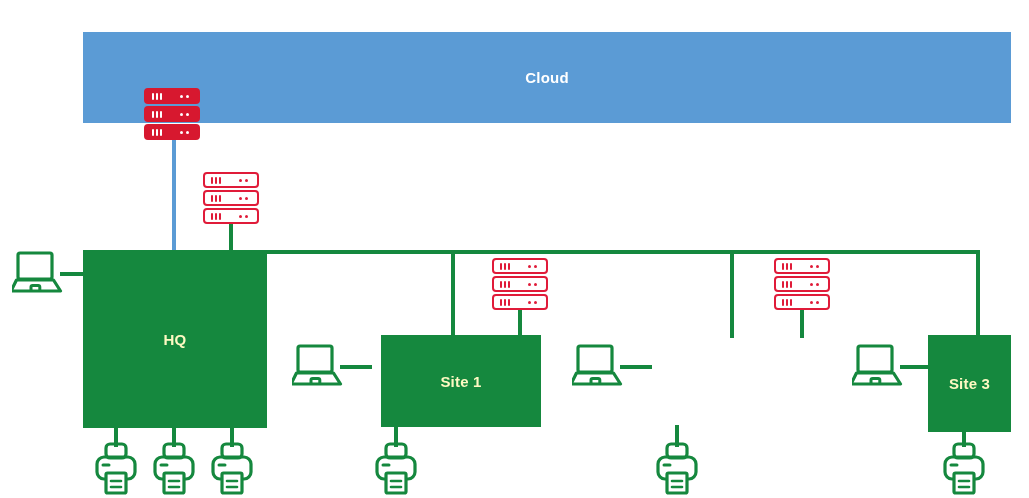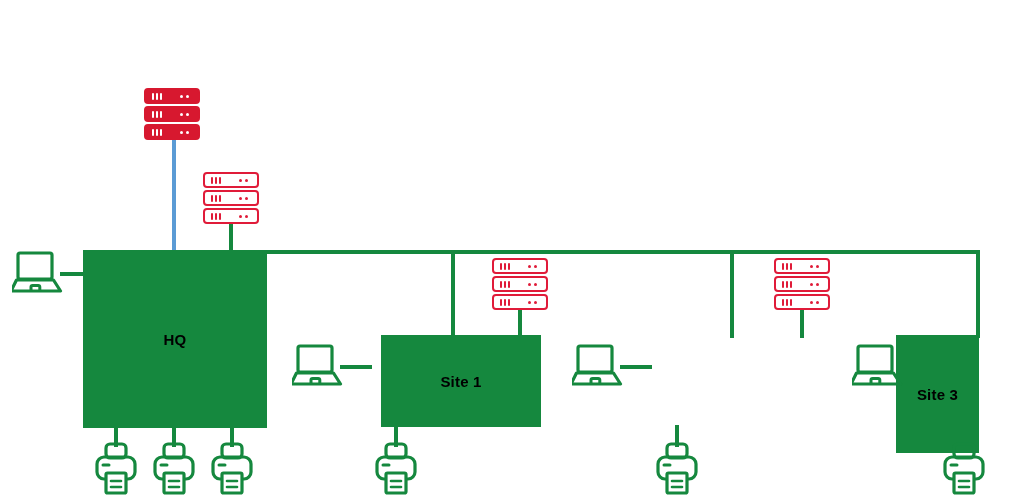--- a/index.html
+++ b/index.html
@@ -41,30 +41,30 @@
 
   
   .node-box {
     background: #15883E;
     display: flex;
     align-items: center;
     justify-content: center;
     box-sizing: border-box;
   }
   .node-box .node-label {
-    color: #000000;
+    color: #fef9c3;
     font-size: 15px;
     font-weight: bold;
     letter-spacing: .2px;
     text-align: center;
   }
   .box-hq    { left: 83px;  top: 250px; width: 184px; height: 178px; }
   .box-site1 { left: 369px; top: 335px; width: 160px; height: 92px; margin-left: 12px;  }
   .box-site2 { left: 648px; top: 335px; width: 178px; height: 92px;  }
-  .box-site3 { left: 896px; top: 335px; width: 83px;  height: 118px;  }
+  .box-site3 { left: 928px; top: 335px; width: 83px;  height: 97px;  }
 
   
   .line-h { background: #15883E; height: 4px; }
   .line-v { background: #15883E; width: 4px; }
   .line-v-blue { background: #5B9BD5; width: 4px; }
 
   
   .server-stack {
     display: flex;
     flex-direction: column;
@@ -114,20 +114,23 @@
 
   
   .printer-icon { width: 44px; height: 56px; }
   .printer-icon svg { display: block; width: 100%; height: 100%; }
 </style>
 </head>
 <body>
 
 <div id="diagram-canvas">
 
+  <div class="abs cloud-band">
+    <span class="cloud-label">Cloud</span>
+  </div>
 
   <div class="abs line-v-blue" style="left:172px; top:136px; height:118px;"></div>
 
   <div class="abs line-v" style="left:229px; top:224px; height:30px;"></div>
 
   <div class="abs line-h" style="left:265px; top:250px; width:715px;"></div>
 
   <div class="abs line-v" style="left:451px; top:250px; height:88px;"></div>
 
   <div class="abs line-v" style="left:730px; top:250px; height:88px;"></div>

